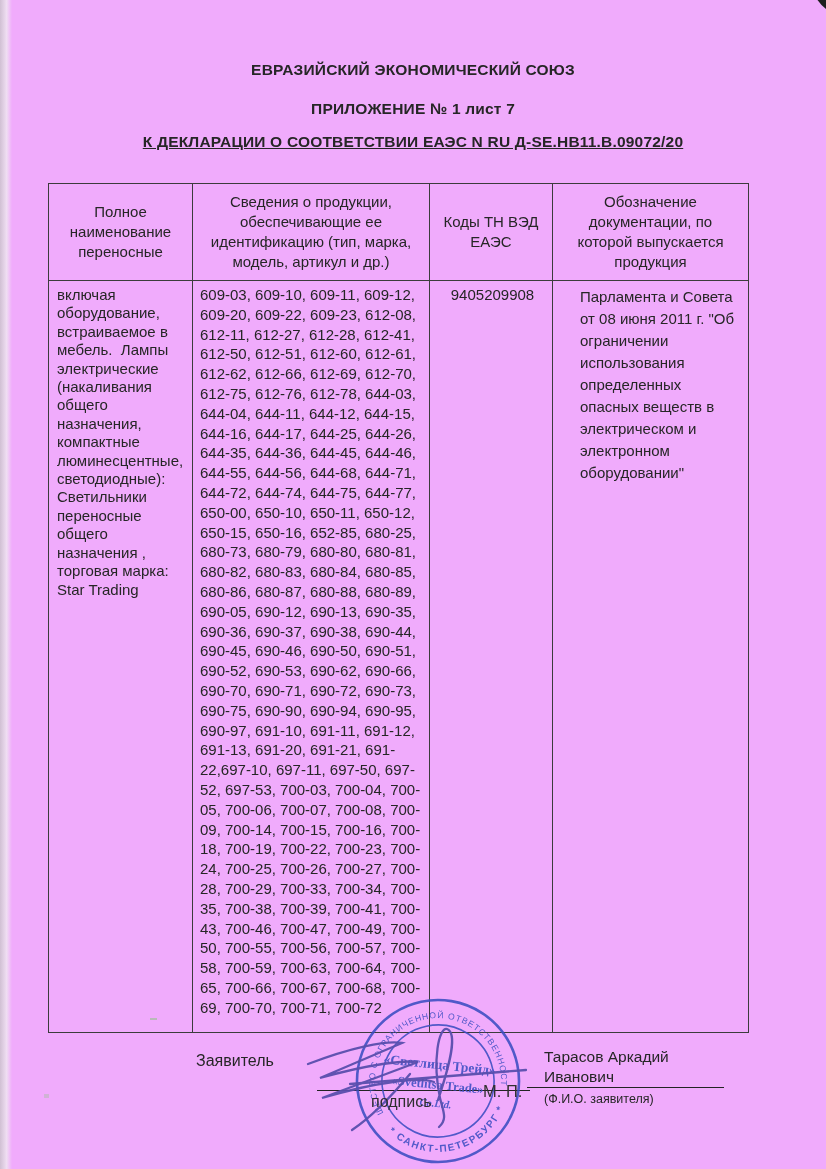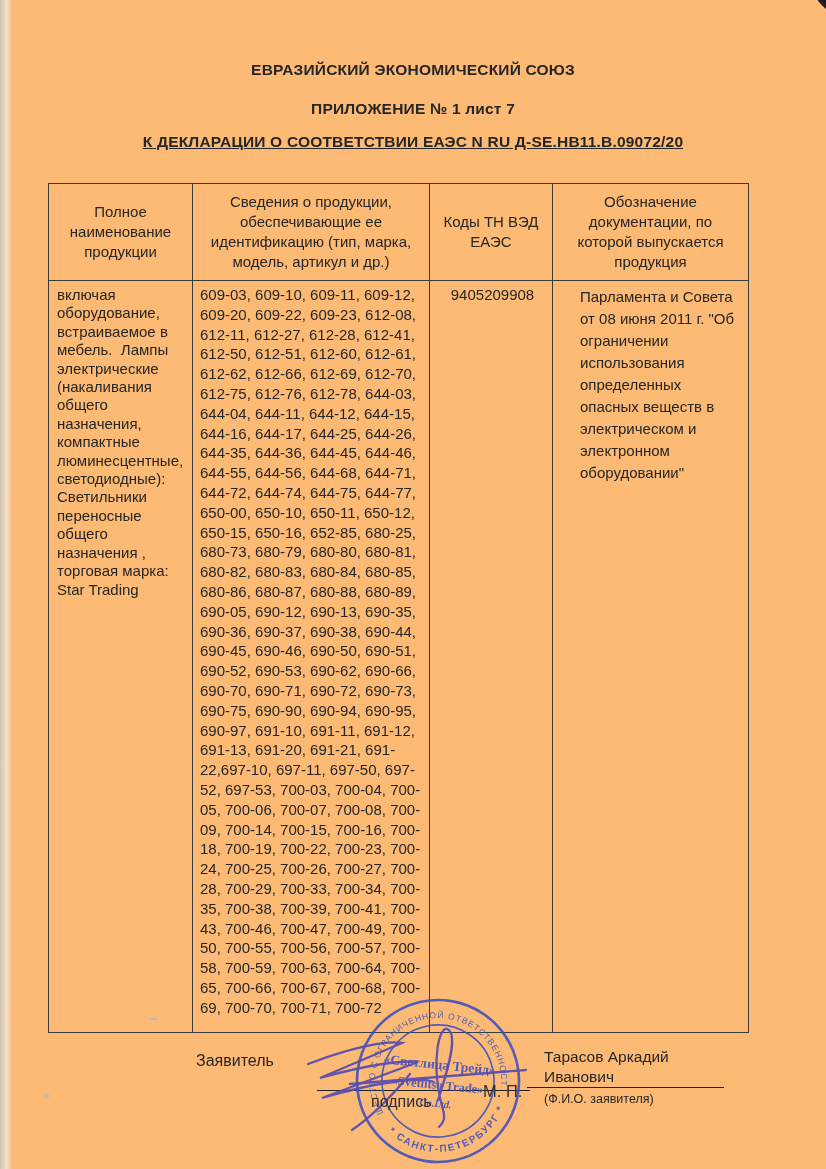--- a/index.html
+++ b/index.html
@@ -1,19 +1,19 @@
 <!DOCTYPE html>
 <html><head>
 <meta charset="utf-8">
 <style>
   * { margin:0; padding:0; box-sizing:border-box; }
   html,body { background:#e8e8e8; }
   .page {
     position:relative; width:826px; height:1169px; margin:0 auto;
-    background:#fdba74; overflow:hidden;
+    background:#f0abfc; overflow:hidden;
     font-family:"Liberation Sans", sans-serif; color:#262626;
   }
   .scan-edge {
     position:absolute; left:0; top:0; width:12px; height:100%;
     background:linear-gradient(to right, #c6c6c6, #efefef 55%, rgba(255,255,255,0));
     opacity:.75; pointer-events:none;
   }
   .corner-mark {
     position:absolute; right:0; top:0; width:10px; height:9px;
     background:#1e1e1e; clip-path:polygon(15% 0, 100% 0, 100% 100%, 55% 55%);
@@ -77,21 +77,21 @@
 
   <table class="doc-table">
     <colgroup>
       <col style="width:144px">
         <col style="width:237px">
         <col style="width:123px">
         <col style="width:196px">
     </colgroup>
     <thead>
       <tr>
-        <th>Полное наименование продукции</th>
+        <th>Полное наименование переносные</th>
         <th>Сведения о продукции, обеспечивающие ее идентификацию (тип, марка, модель, артикул и др.)</th>
         <th>Коды ТН ВЭД ЕАЭС</th>
         <th>Обозначение документации, по которой выпускается продукция</th>
       </tr>
     </thead>
     <tbody>
       <tr>
         <td class="c-name">включая оборудование, встраиваемое в мебель.  Лампы электрические (накаливания общего назначения, компактные люминесцентные, светодиодные): Светильники переносные общего назначения , торговая марка: Star Trading</td>
         <td class="c-codes">609-03, 609-10, 609-11, 609-12, 609-20, 609-22, 609-23, 612-08, 612-11, 612-27, 612-28, 612-41, 612-50, 612-51, 612-60, 612-61, 612-62, 612-66, 612-69, 612-70, 612-75, 612-76, 612-78, 644-03, 644-04, 644-11, 644-12, 644-15, 644-16, 644-17, 644-25, 644-26, 644-35, 644-36, 644-45, 644-46, 644-55, 644-56, 644-68, 644-71, 644-72, 644-74, 644-75, 644-77, 650-00, 650-10, 650-11, 650-12, 650-15, 650-16, 652-85, 680-25, 680-73, 680-79, 680-80, 680-81, 680-82, 680-83, 680-84, 680-85, 680-86, 680-87, 680-88, 680-89, 690-05, 690-12, 690-13, 690-35, 690-36, 690-37, 690-38, 690-44, 690-45, 690-46, 690-50, 690-51, 690-52, 690-53, 690-62, 690-66, 690-70, 690-71, 690-72, 690-73, 690-75, 690-90, 690-94, 690-95, 690-97, 691-10, 691-11, 691-12, 691-13, 691-20, 691-21, 691-22,697-10, 697-11, 697-50, 697-52, 697-53, 700-03, 700-04, 700-05, 700-06, 700-07, 700-08, 700-09, 700-14, 700-15, 700-16, 700-18, 700-19, 700-22, 700-23, 700-24, 700-25, 700-26, 700-27, 700-28, 700-29, 700-33, 700-34, 700-35, 700-38, 700-39, 700-41, 700-43, 700-46, 700-47, 700-49, 700-50, 700-55, 700-56, 700-57, 700-58, 700-59, 700-63, 700-64, 700-65, 700-66, 700-67, 700-68, 700-69, 700-70, 700-71, 700-72</td>
         <td class="c-tnved">9405209908</td>

